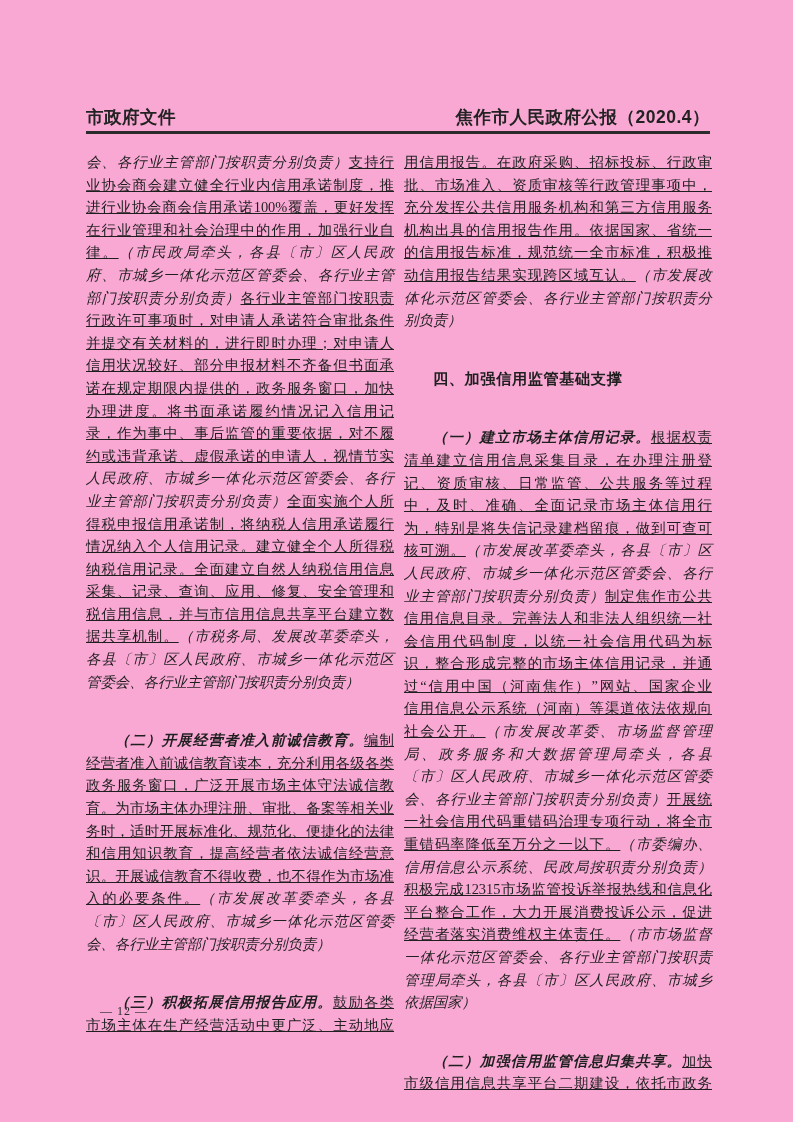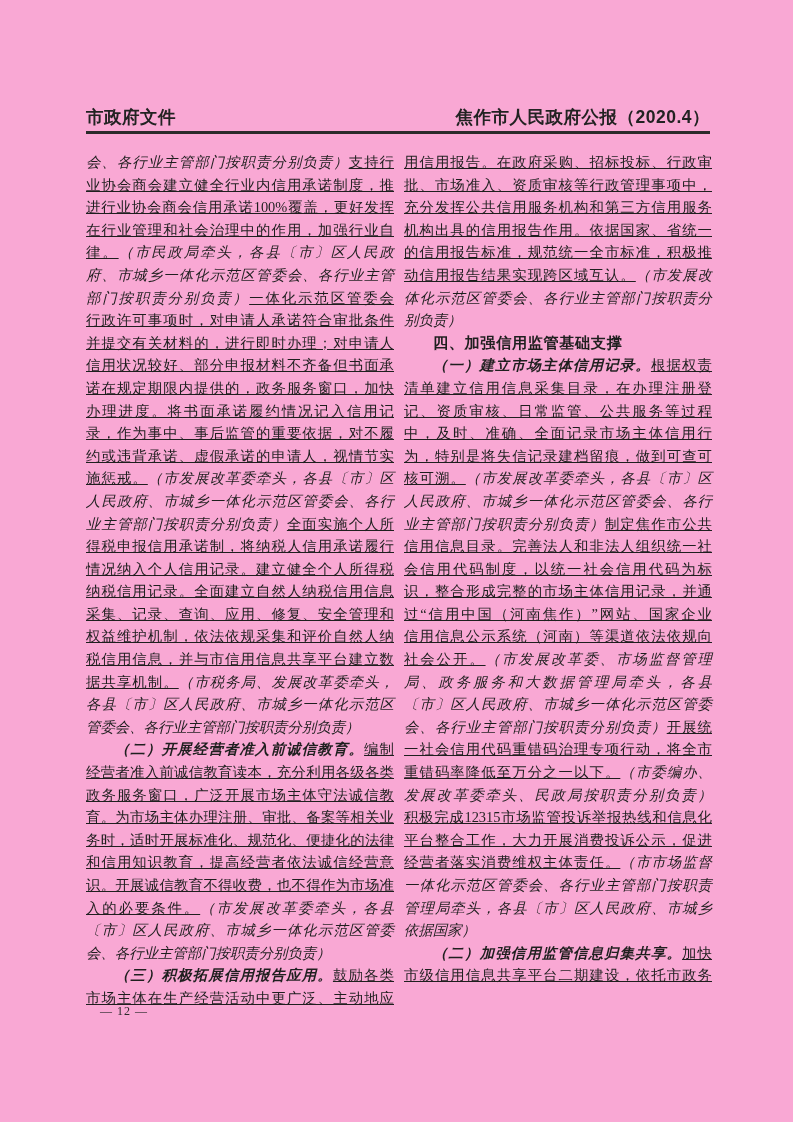--- a/index.html
+++ b/index.html
@@ -47,21 +47,21 @@
     font-size: 14.4px;
     white-space: nowrap;
     color: #1f1f1f;
   }
   .line.just {
     white-space: normal;
     text-align: justify;
     text-align-last: justify;
     text-justify: inter-character;
   }
-  .line.ind { padding-left: 29px; box-sizing: border-box; }
+  .line.ind { padding-left: 29px; box-sizing: border-box; margin-top: 36px; }
   .seg-n  { font-style: normal; text-decoration: underline; }
   .seg-k  { font-style: italic; margin-top: 44px; }
   .seg-kb { font-style: italic; font-weight: bold; }
   .seg-hb {
     font-style: normal;
     font-weight: bold;
     font-family: "Liberation Sans", "DejaVu Sans", sans-serif;
     font-size: 15.2px;
     letter-spacing: 0.6px;
   }
@@ -85,36 +85,34 @@
   </div>
   <div class="header-rule"></div>
 
   <div class="col col-left">
       <div class="line just"><span class="seg-k">会、各行业主管部门按职责分别负责）</span><span class="seg-n">支持行</span></div>
       <div class="line just"><span class="seg-n">业协会商会建立健全行业内信用承诺制度，推</span></div>
       <div class="line just"><span class="seg-n">进行业协会商会信用承诺100%覆盖，更好发挥</span></div>
       <div class="line just"><span class="seg-n">在行业管理和社会治理中的作用，加强行业自</span></div>
       <div class="line just"><span class="seg-n">律。</span><span class="seg-k">（市民政局牵头，各县〔市〕区人民政</span></div>
       <div class="line just"><span class="seg-k">府、市城乡一体化示范区管委会、各行业主管</span></div>
-      <div class="line just"><span class="seg-k">部门按职责分别负责）</span><span class="seg-n">一体化示范区管委会</span></div>
+      <div class="line just"><span class="seg-k">部门按职责分别负责）</span><span class="seg-n">各行业主管部门按职责</span></div>
       <div class="line just"><span class="seg-n">行政许可事项时，对申请人承诺符合审批条件</span></div>
       <div class="line just"><span class="seg-n">并提交有关材料的，进行即时办理；对申请人</span></div>
       <div class="line just"><span class="seg-n">信用状况较好、部分申报材料不齐备但书面承</span></div>
       <div class="line just"><span class="seg-n">诺在规定期限内提供的，政务服务窗口，加快</span></div>
       <div class="line just"><span class="seg-n">办理进度。将书面承诺履约情况记入信用记</span></div>
       <div class="line just"><span class="seg-n">录，作为事中、事后监管的重要依据，对不履</span></div>
       <div class="line just"><span class="seg-n">约或违背承诺、虚假承诺的申请人，视情节实</span></div>
-      <div class="line just"><span class="seg-n">施惩戒。</span><span class="seg-k">（市发展改革委牵头，各县〔市〕区</span></div>
       <div class="line just"><span class="seg-k">人民政府、市城乡一体化示范区管委会、各行</span></div>
       <div class="line just"><span class="seg-k">业主管部门按职责分别负责）</span><span class="seg-n">全面实施个人所</span></div>
       <div class="line just"><span class="seg-n">得税申报信用承诺制，将纳税人信用承诺履行</span></div>
       <div class="line just"><span class="seg-n">情况纳入个人信用记录。建立健全个人所得税</span></div>
       <div class="line just"><span class="seg-n">纳税信用记录。全面建立自然人纳税信用信息</span></div>
       <div class="line just"><span class="seg-n">采集、记录、查询、应用、修复、安全管理和</span></div>
-      <div class="line just"><span class="seg-n">权益维护机制，依法依规采集和评价自然人纳</span></div>
       <div class="line just"><span class="seg-n">税信用信息，并与市信用信息共享平台建立数</span></div>
       <div class="line just"><span class="seg-n">据共享机制。</span><span class="seg-k">（市税务局、发展改革委牵头，</span></div>
       <div class="line just"><span class="seg-k">各县〔市〕区人民政府、市城乡一体化示范区</span></div>
       <div class="line"><span class="seg-k">管委会、各行业主管部门按职责分别负责）</span></div>
       <div class="line just ind"><span class="seg-kb">（二）开展经营者准入前诚信教育。</span><span class="seg-n">编制</span></div>
       <div class="line just"><span class="seg-n">经营者准入前诚信教育读本，充分利用各级各类</span></div>
       <div class="line just"><span class="seg-n">政务服务窗口，广泛开展市场主体守法诚信教</span></div>
       <div class="line just"><span class="seg-n">育。为市场主体办理注册、审批、备案等相关业</span></div>
       <div class="line just"><span class="seg-n">务时，适时开展标准化、规范化、便捷化的法律</span></div>
       <div class="line just"><span class="seg-n">和信用知识教育，提高经营者依法诚信经营意</span></div>
@@ -147,21 +145,21 @@
       <div class="line just"><span class="seg-n">会信用代码制度，以统一社会信用代码为标</span></div>
       <div class="line just"><span class="seg-n">识，整合形成完整的市场主体信用记录，并通</span></div>
       <div class="line just"><span class="seg-n">过“信用中国（河南焦作）”网站、国家企业</span></div>
       <div class="line just"><span class="seg-n">信用信息公示系统（河南）等渠道依法依规向</span></div>
       <div class="line just"><span class="seg-n">社会公开。</span><span class="seg-k">（市发展改革委、市场监督管理</span></div>
       <div class="line just"><span class="seg-k">局、政务服务和大数据管理局牵头，各县</span></div>
       <div class="line just"><span class="seg-k">〔市〕区人民政府、市城乡一体化示范区管委</span></div>
       <div class="line just"><span class="seg-k">会、各行业主管部门按职责分别负责）</span><span class="seg-n">开展统</span></div>
       <div class="line just"><span class="seg-n">一社会信用代码重错码治理专项行动，将全市</span></div>
       <div class="line just"><span class="seg-n">重错码率降低至万分之一以下。</span><span class="seg-k">（市委编办、</span></div>
-      <div class="line just"><span class="seg-k">发展改革委牵头、民政局按职责分别负责）</span></div>
+      <div class="line just"><span class="seg-k">信用信息公示系统、民政局按职责分别负责）</span></div>
       <div class="line just"><span class="seg-n">积极完成12315市场监管投诉举报热线和信息化</span></div>
       <div class="line just"><span class="seg-n">平台整合工作，大力开展消费投诉公示，促进</span></div>
       <div class="line just"><span class="seg-n">经营者落实消费维权主体责任。</span><span class="seg-k">（市市场监督</span></div>
       <div class="line just"><span class="seg-k">一体化示范区管委会、各行业主管部门按职责</span></div>
       <div class="line just"><span class="seg-k">管理局牵头，各县〔市〕区人民政府、市城乡</span></div>
       <div class="line"><span class="seg-k">依据国家）</span></div>
       <div class="line just ind"><span class="seg-kb">（二）加强信用监管信息归集共享。</span><span class="seg-n">加快</span></div>
       <div class="line just"><span class="seg-n">市级信用信息共享平台二期建设，依托市政务</span></div>
     </div>
 

